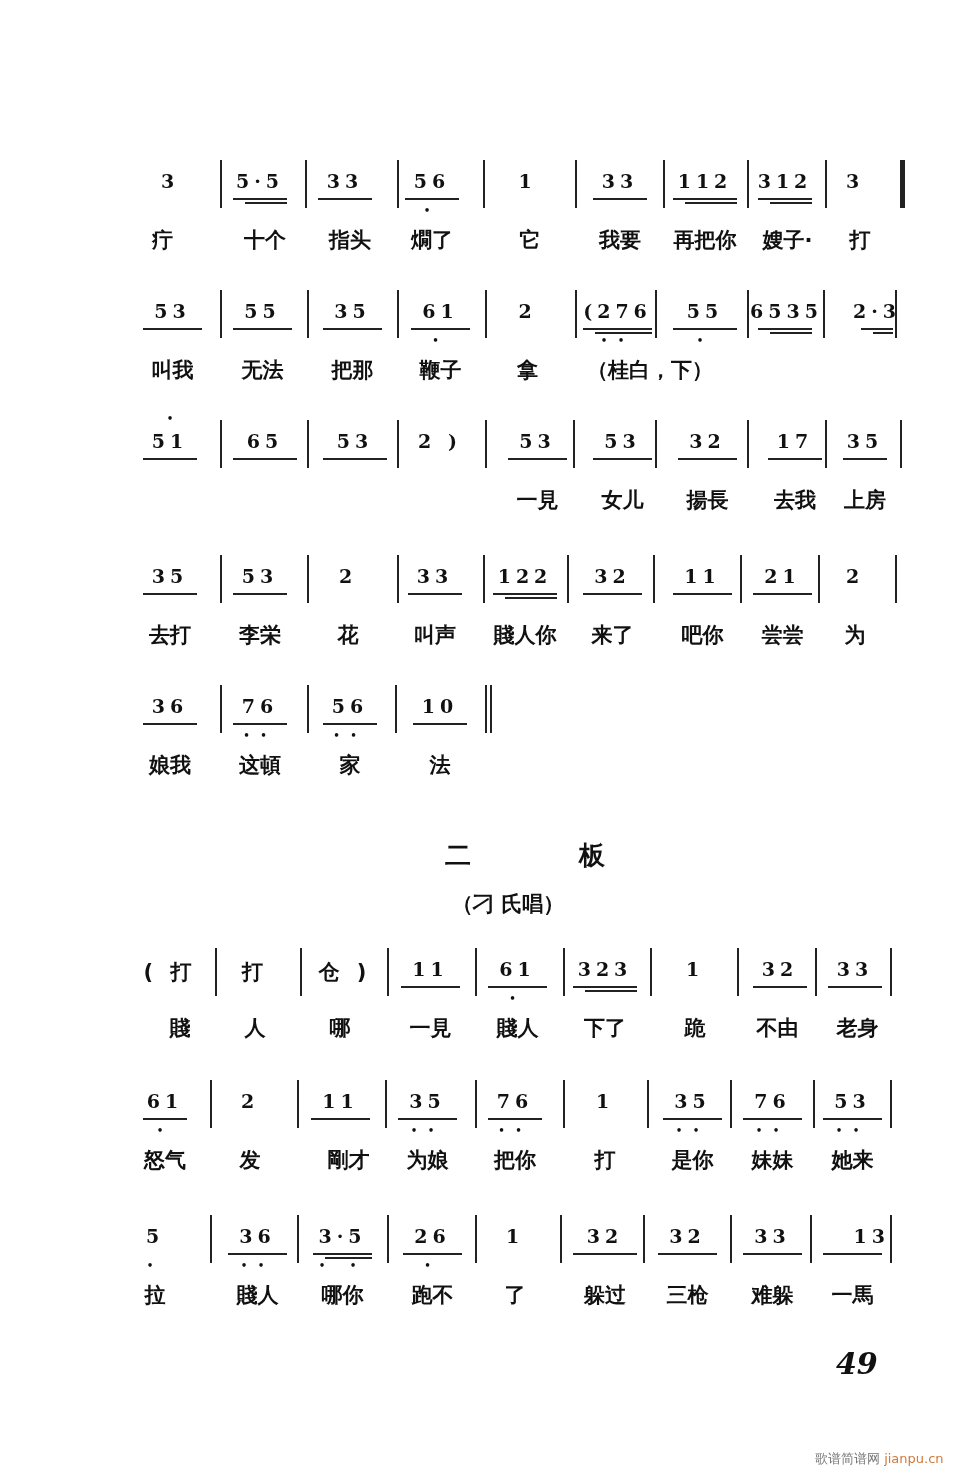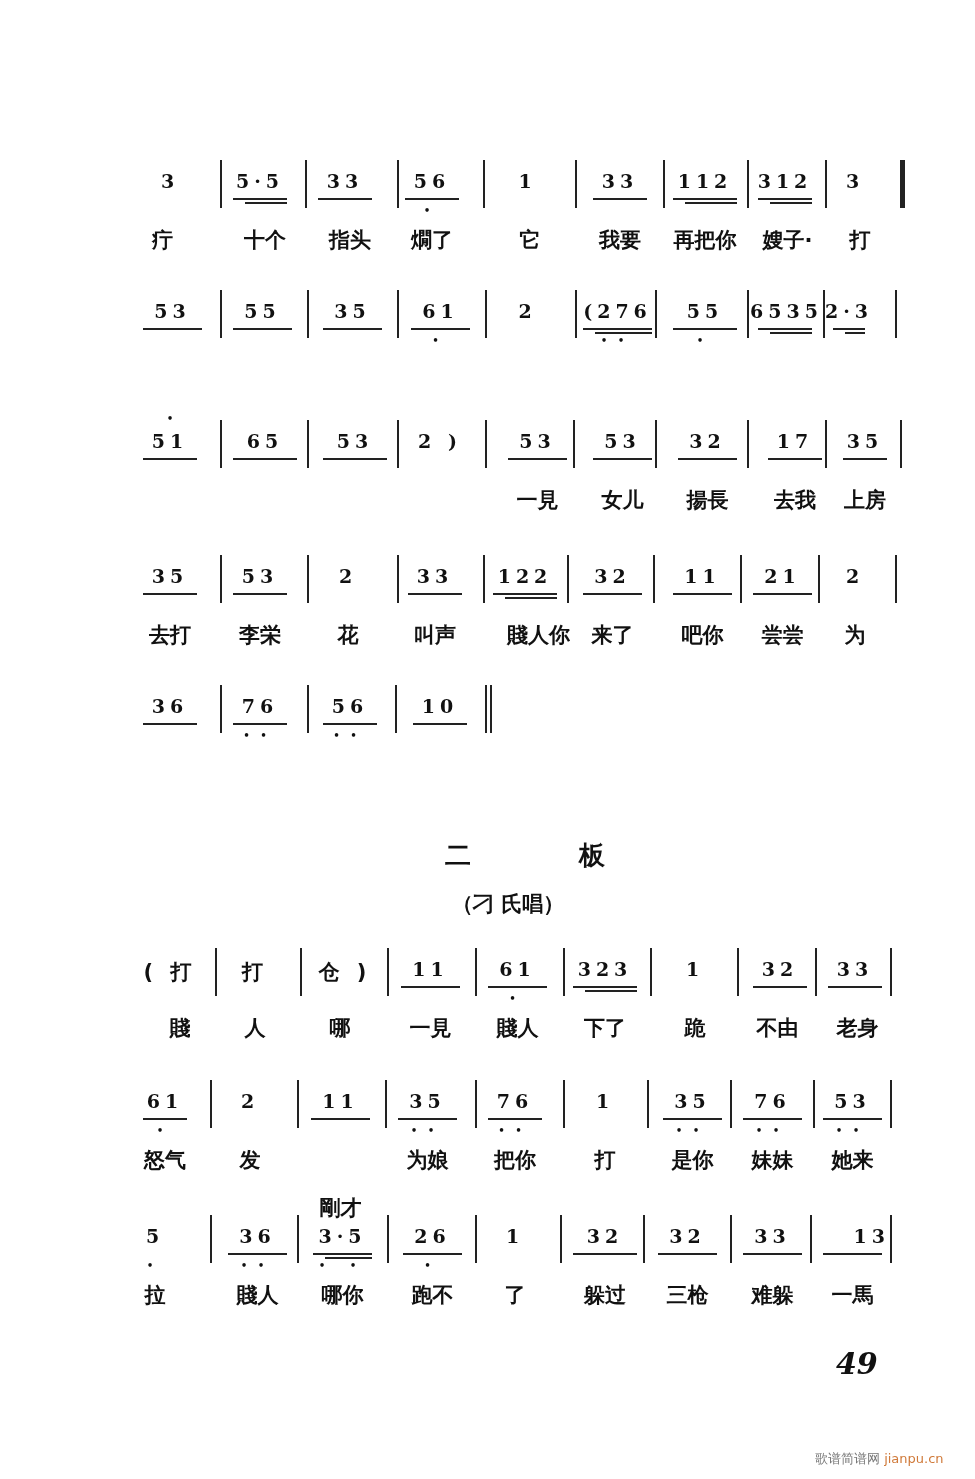--- a/index.html
+++ b/index.html
@@ -121,35 +121,43 @@
         <div class="m" style="left: 530px; width: 80px;">
           <div class="n">55</div>
           <div class="ul1"></div>
           <div class="dots">•</div>
         </div>
         <div class="m" style="left: 615px; width: 70px;">
           <div class="n">6535</div>
           <div class="ul1"></div>
           <div class="ul2"></div>
         </div>
-        <div class="m" style="left: 690px; width: 48px;">
+        <div class="m" style="left: 718px; width: 48px;">
           <div class="n">2·3</div>
           <div class="ul1"></div>
           <div class="ul2"></div>
         </div>
         <div class="bar" style="left: 85px;"></div>
         <div class="bar" style="left: 172px;"></div>
         <div class="bar" style="left: 262px;"></div>
         <div class="bar" style="left: 350px;"></div>
         <div class="bar" style="left: 440px;"></div>
         <div class="bar" style="left: 520px;"></div>
         <div class="bar" style="left: 612px;"></div>
         <div class="bar" style="left: 688px;"></div>
         <div class="bar" style="left: 760px;"></div>
       </div>
+      <div class="lyrics-row">
+        <div class="ly" style="left: 0px; width: 75px;">叫我</div>
+        <div class="ly" style="left: 90px; width: 75px;">无法</div>
+        <div class="ly" style="left: 180px; width: 75px;">把那</div>
+        <div class="ly" style="left: 268px; width: 75px;">鞭子</div>
+        <div class="ly" style="left: 355px; width: 75px;">拿</div>
+        <div class="ly" style="left: 440px; width: 150px;">（桂白，下）</div>
+      </div>
     </div>
     <div class="system" style="top: 420px;">
       <div class="notes-row">
         <div class="m" style="left: 0px; width: 70px;">
           <div class="n">51</div>
           <div class="ul1"></div>
           <div class="hdot">   •</div>
         </div>
         <div class="m" style="left: 90px; width: 80px;">
           <div class="n">65</div>
@@ -245,21 +253,21 @@
         <div class="bar" style="left: 518px;"></div>
         <div class="bar" style="left: 605px;"></div>
         <div class="bar" style="left: 683px;"></div>
         <div class="bar" style="left: 760px;"></div>
       </div>
       <div class="lyrics-row">
         <div class="ly" style="left: 0px; width: 70px;">去打</div>
         <div class="ly" style="left: 90px; width: 70px;">李栄</div>
         <div class="ly" style="left: 178px; width: 70px;">花</div>
         <div class="ly" style="left: 265px; width: 70px;">叫声</div>
-        <div class="ly" style="left: 345px; width: 90px; text-align: right;">賤人你</div>
+        <div class="ly" style="left: 345px; width: 90px;">賤人你</div>
         <div class="ly" style="left: 440px; width: 75px;">来了</div>
         <div class="ly" style="left: 530px; width: 75px;">吧你</div>
         <div class="ly" style="left: 610px; width: 75px;">尝尝</div>
         <div class="ly" style="left: 690px; width: 60px;">为</div>
       </div>
     </div>
     <div class="system" style="top: 685px;">
       <div class="notes-row">
         <div class="m" style="left: 0px; width: 70px;">
           <div class="n">36</div>
@@ -276,20 +284,26 @@
           <div class="dots">••</div>
         </div>
         <div class="m" style="left: 270px; width: 70px;">
           <div class="n">10</div>
           <div class="ul1"></div>
         </div>
         <div class="bar" style="left: 85px;"></div>
         <div class="bar" style="left: 172px;"></div>
         <div class="bar" style="left: 260px;"></div>
         <div class="bar dbl" style="left: 350px;"></div>
+      </div>
+      <div class="lyrics-row">
+        <div class="ly" style="left: 0px; width: 70px;">娘我</div>
+        <div class="ly" style="left: 90px; width: 70px;">这頓</div>
+        <div class="ly" style="left: 180px; width: 70px;">家</div>
+        <div class="ly" style="left: 270px; width: 70px;">法</div>
       </div>
     </div>
     <div class="system" style="top: 948px;">
       <div class="notes-row">
         <div class="m" style="left: 0px; width: 70px;">
           <div class="n" style="font-family: &quot;DejaVu Sans&quot;, sans-serif; font-size: 21px;">( 打</div>
         </div>
         <div class="m" style="left: 85px; width: 70px;">
           <div class="n" style="font-family: &quot;DejaVu Sans&quot;, sans-serif; font-size: 21px;">打</div>
         </div>
@@ -391,21 +405,21 @@
         <div class="bar" style="left: 340px;"></div>
         <div class="bar" style="left: 428px;"></div>
         <div class="bar" style="left: 512px;"></div>
         <div class="bar" style="left: 595px;"></div>
         <div class="bar" style="left: 678px;"></div>
         <div class="bar" style="left: 755px;"></div>
       </div>
       <div class="lyrics-row">
         <div class="ly" style="left: 0px; width: 60px;">怒气</div>
         <div class="ly" style="left: 80px; width: 70px;">发</div>
-        <div class="ly" style="left: 168px; width: 75px; margin-top: 48px;">剛才</div>
+        <div class="ly" style="left: 176px; width: 75px;">剛才</div>
         <div class="ly" style="left: 255px; width: 75px;">为娘</div>
         <div class="ly" style="left: 345px; width: 70px;">把你</div>
         <div class="ly" style="left: 430px; width: 80px;">打</div>
         <div class="ly" style="left: 520px; width: 75px;">是你</div>
         <div class="ly" style="left: 600px; width: 75px;">妹妹</div>
         <div class="ly" style="left: 680px; width: 75px;">她来</div>
       </div>
     </div>
     <div class="system" style="top: 1215px;">
       <div class="notes-row">

